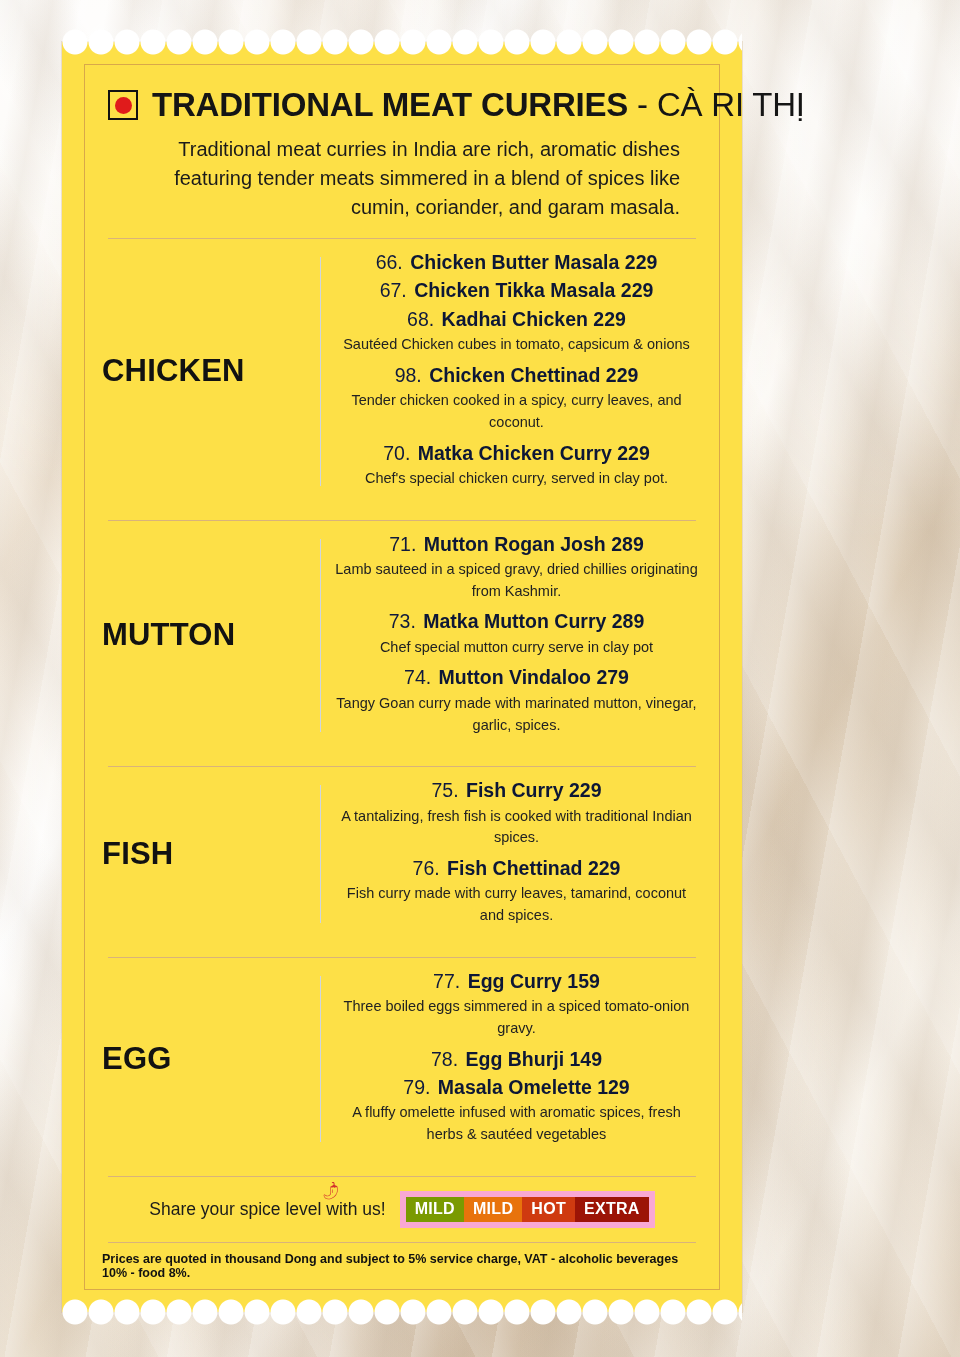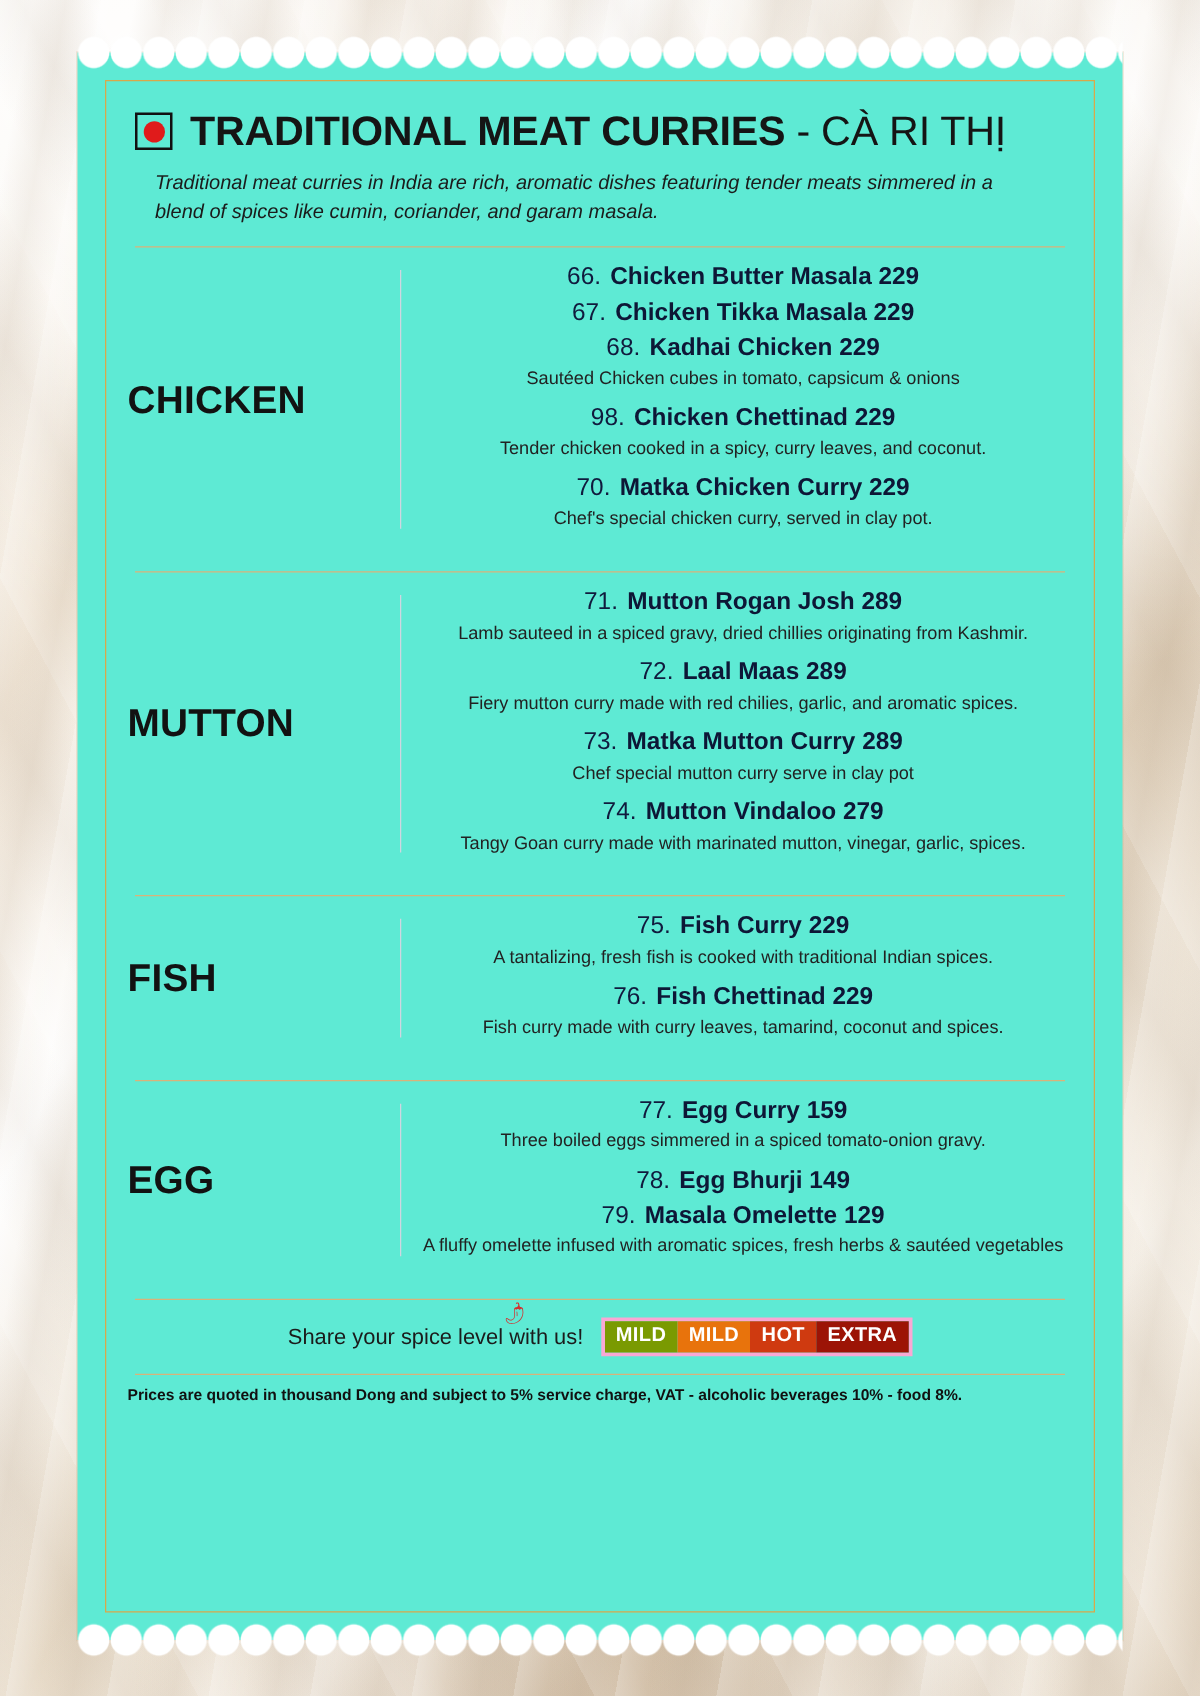--- a/index.html
+++ b/index.html
@@ -24,22 +24,22 @@
   .bg::after{
     content:""; position:absolute; inset:0;
     background:
       repeating-linear-gradient(100deg, rgba(255,255,255,0.22) 0px, rgba(255,255,255,0) 26px, rgba(180,158,132,0.13) 52px, rgba(255,255,255,0) 80px),
       repeating-linear-gradient(62deg, rgba(255,255,255,0.18) 0px, rgba(255,255,255,0) 40px, rgba(170,148,122,0.10) 90px, rgba(255,255,255,0) 140px);
   }
 
   
   .card {
     position:absolute;
-    left:62px; top:42px; width:836px; height:1270px;
-    background:#5eead4;
+    left:62px; top:42px; width:680px; height:1270px;
+    background:#fde047;
     box-shadow: 0 0 0 1px rgba(210,180,140,0.35);
   }
   .card::before{
     
     content:"";
     position:absolute; left:0; right:0; top:-13px; height:26px;
     background:
       radial-gradient(circle at 13px 13px, #ffffff 12px, rgba(255,255,255,0) 13px) repeat-x;
     background-size:26px 26px;
   }
@@ -69,22 +69,22 @@
     width:30px;height:30px;border:2px solid #111; display:flex;align-items:center;justify-content:center;
     flex:0 0 auto;
   }
   .red-dot{ width:17px;height:17px;border-radius:50%;background:#e01b1b; }
   .title{
     font-weight:bold; font-size:33px; letter-spacing:-0.2px; color:#151515;
     white-space:nowrap;
   }
   .title .light{ font-weight:normal; }
   .subtitle{
-    font-style:italic; font-size:16px; color:#1b1b1b;
-    text-align:left; line-height:1.45;
+    font-size:20px; color:#1b1b1b;
+    text-align:right; line-height:1.45;
     margin:11px 22px 0 22px;
   }
   .rule{ height:1px; background:#d9b37a; margin:16px 6px 0 6px; }
 
   
   .section{
     display:flex; align-items:center;
     padding: 8px 0 8px 0;
     position:relative;
   }
@@ -113,21 +113,21 @@
   
   .spice-row{
     display:flex; align-items:center; justify-content:center; gap:14px;
     margin-top:14px;
   }
   .spice-text{ font-size:17.5px; color:#1b1b1b; position:relative; }
   .chili{
     position:absolute; left:172px; top:-17px; font-size:15px; color:#d32f2f;
     transform:rotate(-20deg);
   }
-  .spice-scale{ display:flex; border:3px solid #f9a8d4; }
+  .spice-scale{ display:flex; border:6px solid #f9a8d4; }
   .spice-scale span{
     font-weight:bold; font-size:16px; color:#ffffff;
     padding:3px 9px 4px 9px; letter-spacing:0.3px;
   }
   .bottom-rule{ height:1px; background:#d9b37a; margin:14px 6px 0 6px; }
   .legal{
     font-size:12.5px; font-weight:bold; color:#111;
     margin-top:9px;
   }
 </style>
@@ -177,24 +177,20 @@
           </div>
         </div>
         <div class="rule"></div>
         <div class="section">
           <div class="sec-label">MUTTON</div>
           <div class="sec-divider"></div>
           <div class="items">
             <div class="item">
               <div class="item-line"><span class="item-num">71.</span><span class="item-name" style="margin-left: 2px;"> Mutton Rogan Josh</span> <span class="item-price">289</span></div>
               <div class="item-desc">Lamb sauteed in a spiced gravy, dried chillies originating from Kashmir.</div>
-            </div>
-            <div class="item">
-              <div class="item-line"><span class="item-num">72.</span><span class="item-name" style="margin-left: 2px;"> Laal Maas</span> <span class="item-price">289</span></div>
-              <div class="item-desc">Fiery mutton curry made with red chilies, garlic, and aromatic spices.</div>
             </div>
             <div class="item">
               <div class="item-line"><span class="item-num">73.</span><span class="item-name" style="margin-left: 2px;"> Matka Mutton Curry</span> <span class="item-price">289</span></div>
               <div class="item-desc">Chef special mutton curry serve in clay pot</div>
             </div>
             <div class="item">
               <div class="item-line"><span class="item-num">74.</span><span class="item-name" style="margin-left: 2px;"> Mutton Vindaloo</span> <span class="item-price">279</span></div>
               <div class="item-desc">Tangy Goan curry made with marinated mutton, vinegar, garlic, spices.</div>
             </div>
           </div>

